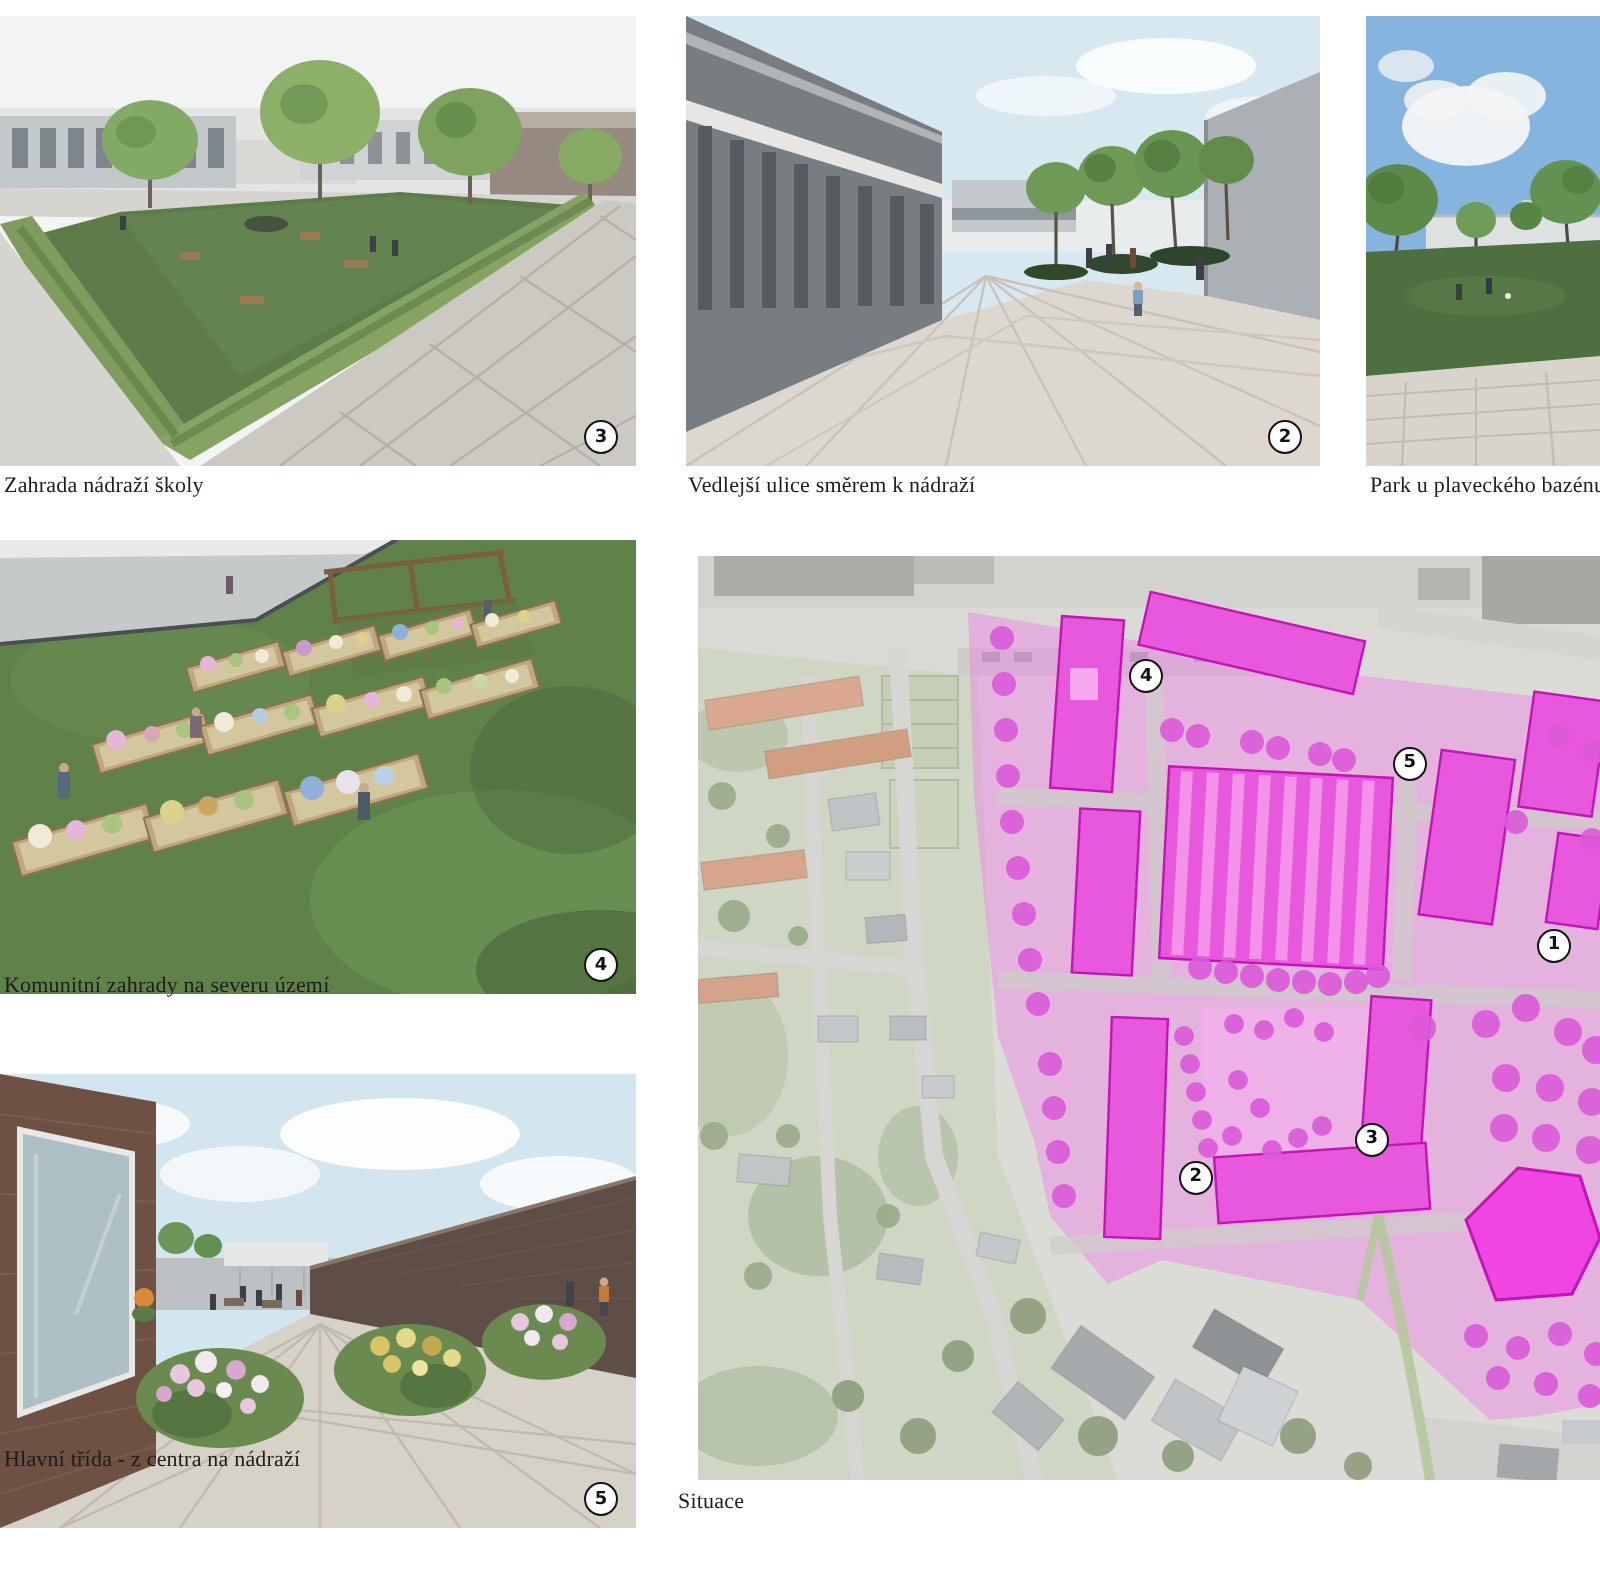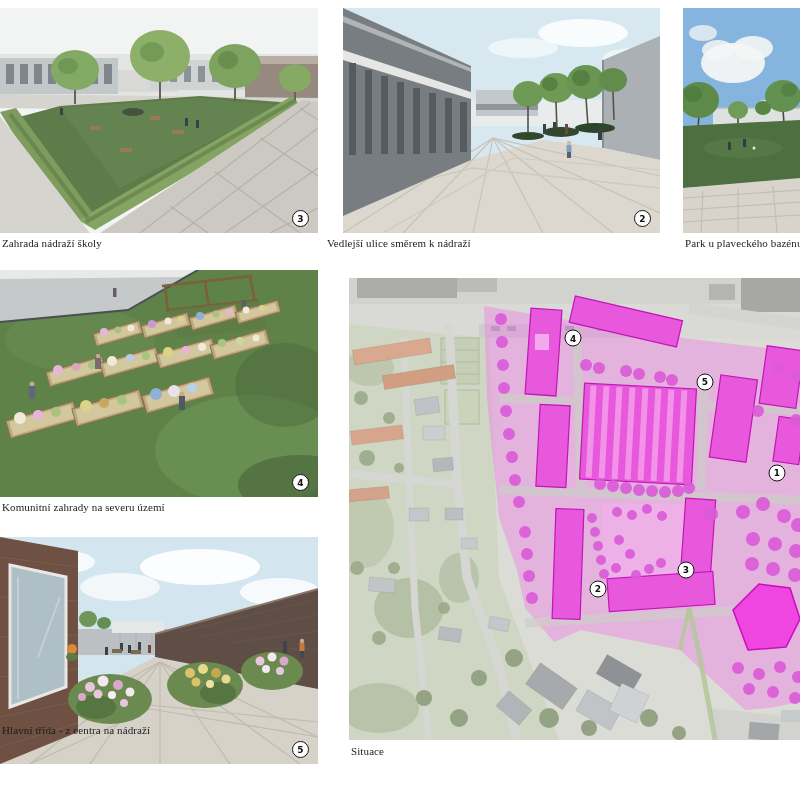--- a/index.html
+++ b/index.html
@@ -12,29 +12,29 @@
   .badge{position:absolute;width:17px;height:17px;background:#fff;border:1.6px solid #141414;
          border-radius:50%;display:flex;align-items:center;justify-content:center;
          font-family:"DejaVu Sans",sans-serif;font-size:9px;font-weight:bold;color:#111;
          box-sizing:border-box;z-index:5;}
   .corner{right:9px;bottom:6px;}
   .marker{transform:translate(-50%,-50%);}
   
   #p1{left:0;top:8px;width:318px;height:225px;}
   #c1{left:2px;top:237px;}
   #p2{left:343px;top:8px;width:317px;height:225px;}
-  #c2{left:327px;top:237px;text-align:center;}
+  #c2{left:344px;top:237px;text-align:center;}
   #p3{left:683px;top:8px;width:117px;height:225px;}
   #c3{left:685px;top:237px;}
   #p4{left:0;top:270px;width:318px;height:227px;}
-  #c4{left:2px;top:501px;}
+  #c4{left:2px;top:487px;}
   #p5{left:0;top:537px;width:318px;height:227px;}
   #c5{left:2px;top:724px;}
   #p6{left:349px;top:278px;width:451px;height:462px;}
-  #c6{left:351px;top:745px;}
+  #c6{left:339px;top:745px;}
   #site-markers{position:absolute;inset:0;}
 </style>
 </head>
 <body>
 
 <div id="board">
 
   <figure class="panel" id="p1" style="margin:0">
     <svg viewBox="0 0 318 225">
       <rect width="318" height="225" fill="#f2f4f4"></rect>

